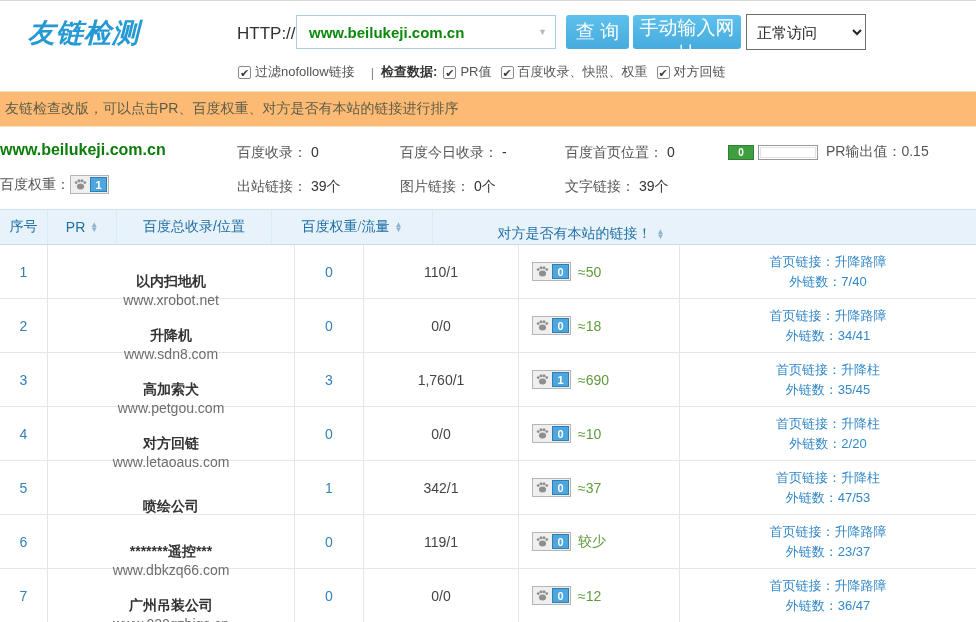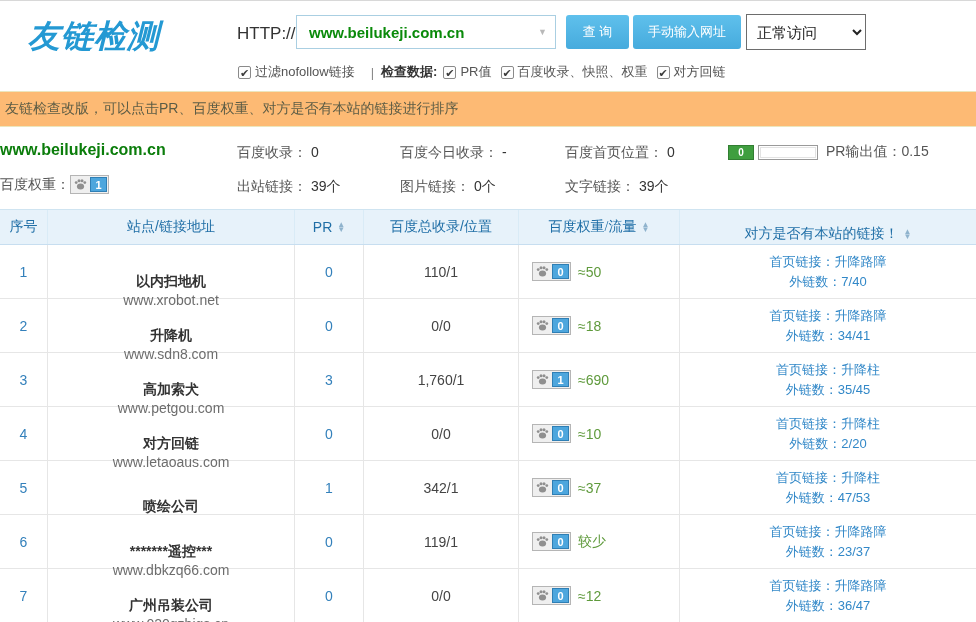--- a/index.html
+++ b/index.html
@@ -5,32 +5,32 @@
   * { margin:0; padding:0; box-sizing:border-box; }
   html,body { width:976px; height:622px; }
   body {
     font-family:"Liberation Sans","DejaVu Sans",sans-serif;
     background:#fff; color:#333; position:relative; overflow:hidden;
     border-top:1px solid #d8d8d8;
   }
   
   .edge-artifact { position:absolute; left:0; top:0; width:6px; height:37px; background:#2d2d2d; border-radius:0 0 3px 2px; }
   .header { position:absolute; left:0; top:0; width:976px; height:88px; background:#fff; }
-  .logo { position:absolute; left:28px; top:14px; font-size:32px; font-weight:bold; font-style:italic; color:#2499d3; letter-spacing:1px; }
+  .logo { position:absolute; left:28px; top:14px; font-size:27px; font-weight:bold; font-style:italic; color:#2499d3; letter-spacing:1px; }
   .proto { position:absolute; left:237px; top:23px; font-size:17px; color:#333; }
   .url-box { position:absolute; left:296px; top:14px; width:260px; height:34px; }
   .url-box input {
     width:100%; height:100%; border:1px solid #aacfe2; outline:none;
     padding:0 26px 0 12px; font-size:15px; font-weight:bold; color:#0a8a0a;
     font-family:"Liberation Sans","DejaVu Sans",sans-serif;
   }
   .url-caret { position:absolute; right:9px; top:12px; font-size:9px; color:#b9b9b9; cursor:pointer; }
   .btn {
     position:absolute; top:14px; height:34px; border:none; border-radius:3px;
-    background:linear-gradient(#5fc0ec,#46abdd); color:#fff; font-size:13px; cursor:pointer;
+    background:linear-gradient(#5fc0ec,#46abdd); color:#fff; font-size:19px; cursor:pointer;
     font-family:"Liberation Sans","DejaVu Sans",sans-serif;
   }
   .btn-query { left:566px; width:63px; }
   .btn-manual { left:633px; width:108px; }
   .access-select {
     position:absolute; left:746px; top:13px; width:120px; height:36px;
     font-size:15px; color:#222; border:1px solid #6d6d6d; background:#fff; padding:0 6px;
     font-family:"Liberation Sans","DejaVu Sans",sans-serif;
   }
   .filters { position:absolute; left:238px; top:62px; display:flex; align-items:center; font-size:13px; color:#555; white-space:nowrap; }
@@ -173,23 +173,20 @@
   <div class="stat s-r2 s-c3">
     <span>文字链接：</span><b>39个</b>
   </div>
 </div>
 
 <div class="table">
   <div class="tr th-row">
     <div class="th col-no">
         <span>序号</span>
       </div>
-    <div class="th col-site">
-        <span>站点/链接地址</span>
-      </div>
     <div class="th col-pr">
       <span>PR</span>
       <span class="sort">
           <i>▲</i>
           <i>▼</i>
         </span>
     </div>
     <div class="th col-incl">
         <span>百度总收录/位置</span>
       </div>

